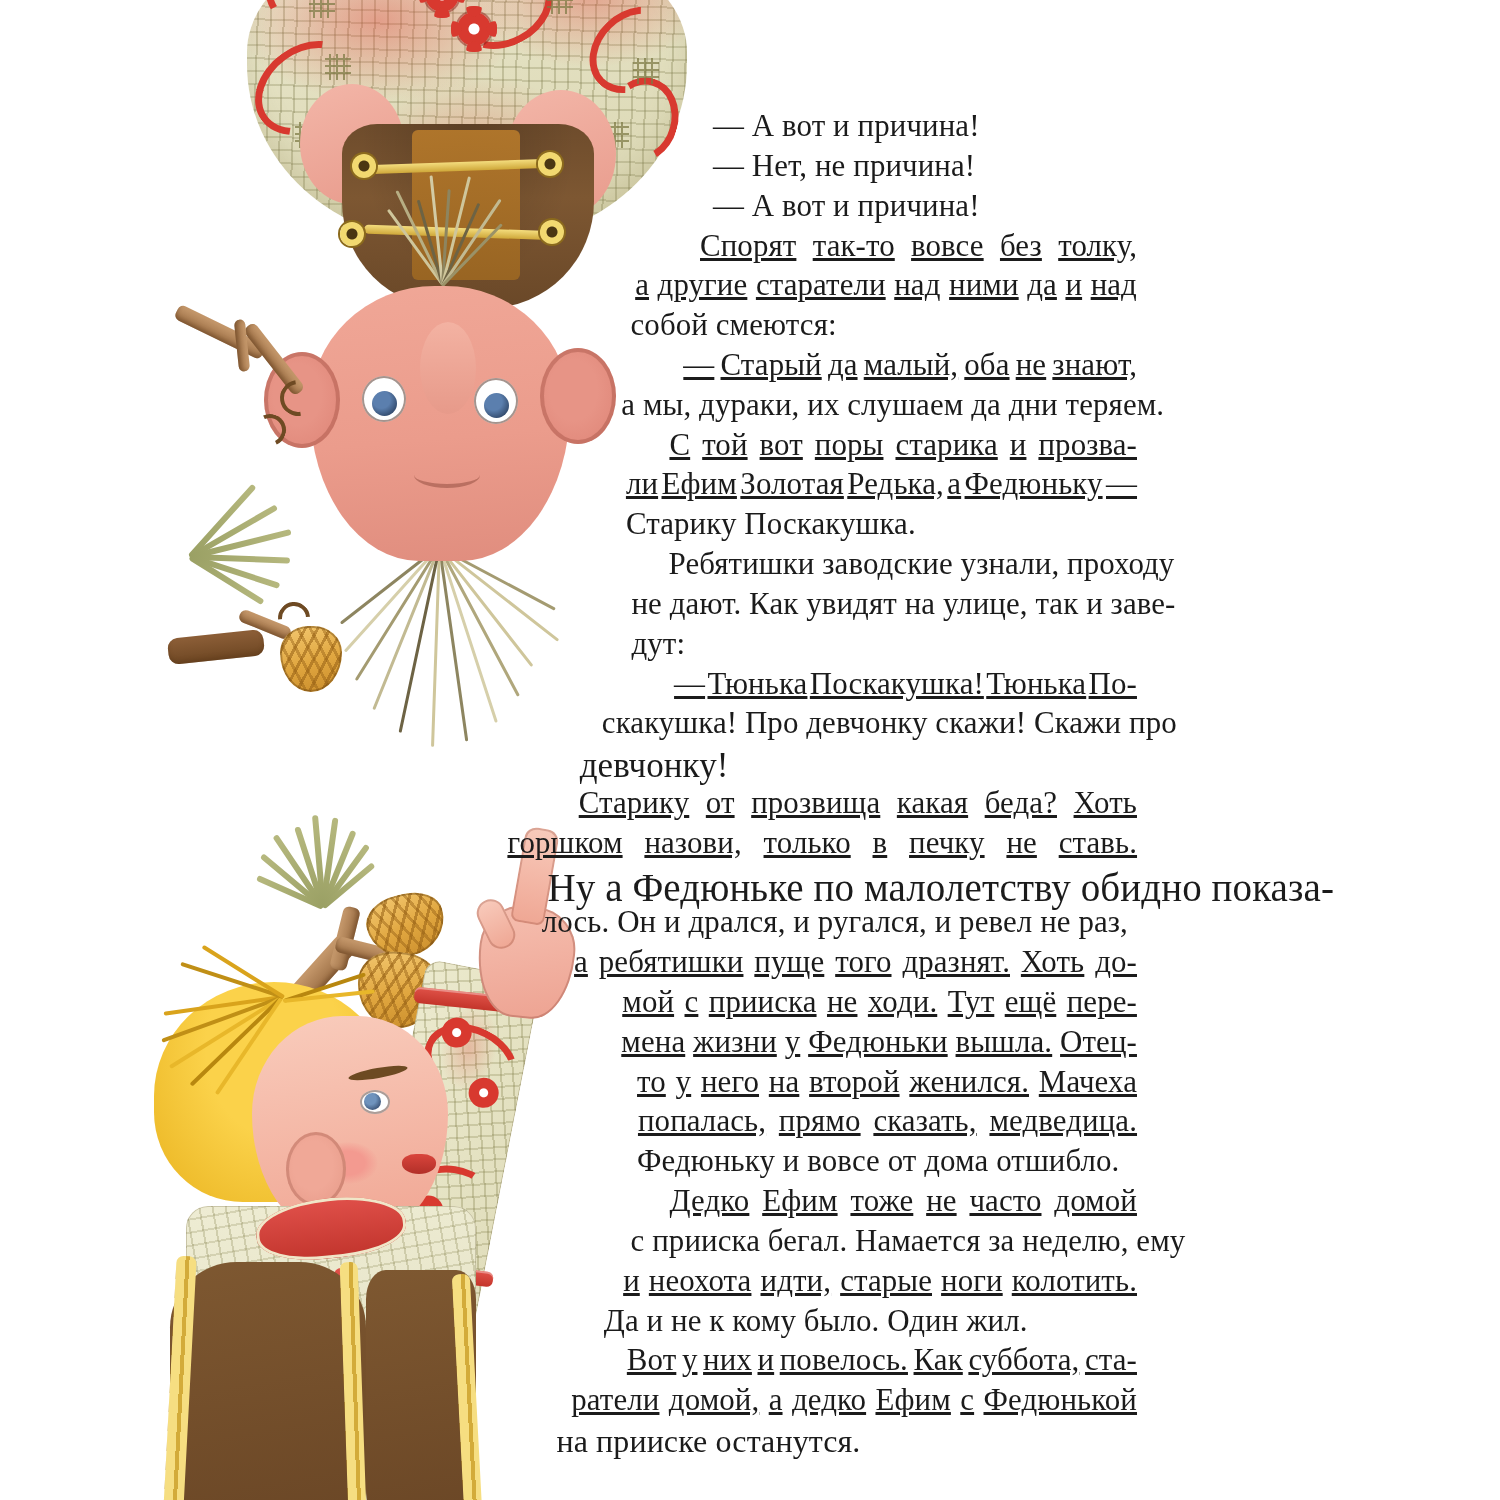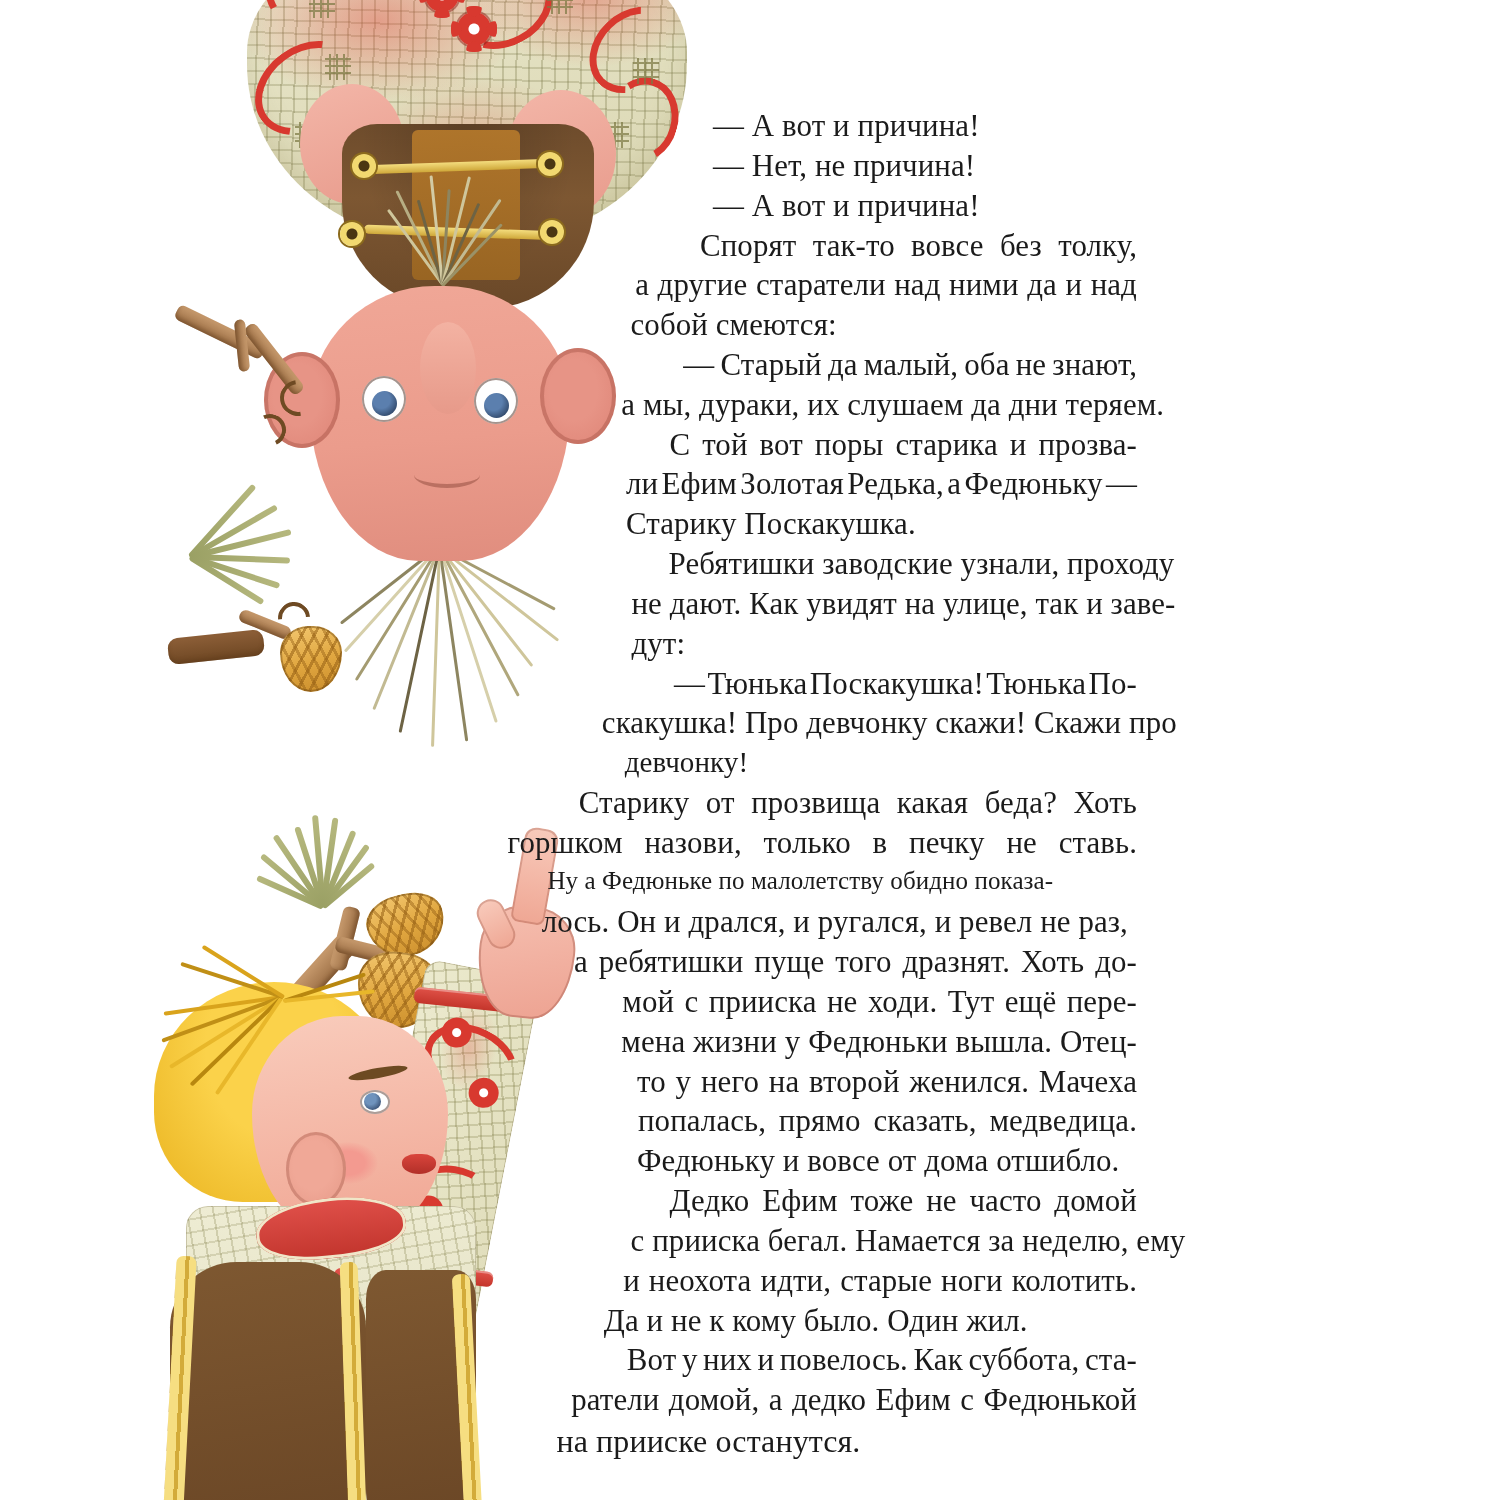--- a/index.html
+++ b/index.html
@@ -4,21 +4,21 @@
 <style>
   html,body{margin:0;padding:0;background:#ffffff;}
   body{width:1500px;height:1500px;overflow:hidden;
        font-family:"Liberation Serif","DejaVu Serif",serif;}
   .page{position:relative;width:1500px;height:1500px;background:#fff;overflow:hidden;border-radius:28px;}
 
   
   .textcol{position:absolute;left:0;top:0;width:1500px;height:1500px;}
   .ln{position:absolute;white-space:nowrap;color:#1b1b1b;
       font-size:31.5px;line-height:1;letter-spacing:0.1px;}
-  .ln.just{display:flex;justify-content:space-between;white-space:nowrap;}
+  .ln.just{display:flex;justify-content:space-between;white-space:nowrap;text-decoration:underline;}
   .ln.just > span{display:inline-block;}
 
   
   .ill{position:absolute;}
 
   
   #oldman{left:150px;top:-14px;width:570px;height:770px;}
 
   .om-shirt{position:absolute;left:97px;top:-60px;width:440px;height:315px;
      background:
@@ -412,39 +412,39 @@
       <div class="ln" style="left: 631.481px; top: 588.889px; font-size: 30.9167px;">не дают. Как увидят на улице, так и заве-</div>
       <div class="ln" style="left: 631.481px; top: 628.704px; font-size: 30.9167px;">дут:</div>
       <div class="ln just" style="left: 674.074px; top: 668.519px; font-size: 30.9167px; width: 462.963px;">
         <span>—</span>
         <span>Тюнька</span>
         <span>Поскакушка!</span>
         <span>Тюнька</span>
         <span>По-</span>
       </div>
       <div class="ln" style="left: 601.852px; top: 708.333px; font-size: 30.9167px;">скакушка! Про девчонку скажи! Скажи про</div>
-      <div class="ln" style="left: 579.63px; top: 748.148px; font-size: 29px; margin-left: 45px;">девчонку!</div>
+      <div class="ln" style="left: 579.63px; top: 748.148px; font-size: 35px;">девчонку!</div>
       <div class="ln just" style="left: 578.704px; top: 787.963px; font-size: 30.9167px; width: 558.333px;">
         <span>Старику</span>
         <span>от</span>
         <span>прозвища</span>
         <span>какая</span>
         <span>беда?</span>
         <span>Хоть</span>
       </div>
       <div class="ln just" style="left: 507.407px; top: 827.778px; font-size: 30.9167px; width: 629.63px;">
         <span>горшком</span>
         <span>назови,</span>
         <span>только</span>
         <span>в</span>
         <span>печку</span>
         <span>не</span>
         <span>ставь.</span>
       </div>
-      <div class="ln" style="left: 519.444px; top: 867.593px; font-size: 25px; padding-left: 28px;">Ну а Федюньке по малолетству обидно показа-</div>
+      <div class="ln" style="left: 519.444px; top: 867.593px; font-size: 39px; padding-left: 28px;">Ну а Федюньке по малолетству обидно показа-</div>
       <div class="ln" style="left: 541.667px; top: 907.407px; font-size: 30.9167px;">лось. Он и дрался, и ругался, и ревел не раз,</div>
       <div class="ln just" style="left: 574.074px; top: 947.222px; font-size: 30.9167px; width: 562.963px;">
         <span>а</span>
         <span>ребятишки</span>
         <span>пуще</span>
         <span>того</span>
         <span>дразнят.</span>
         <span>Хоть</span>
         <span>до-</span>
       </div>

